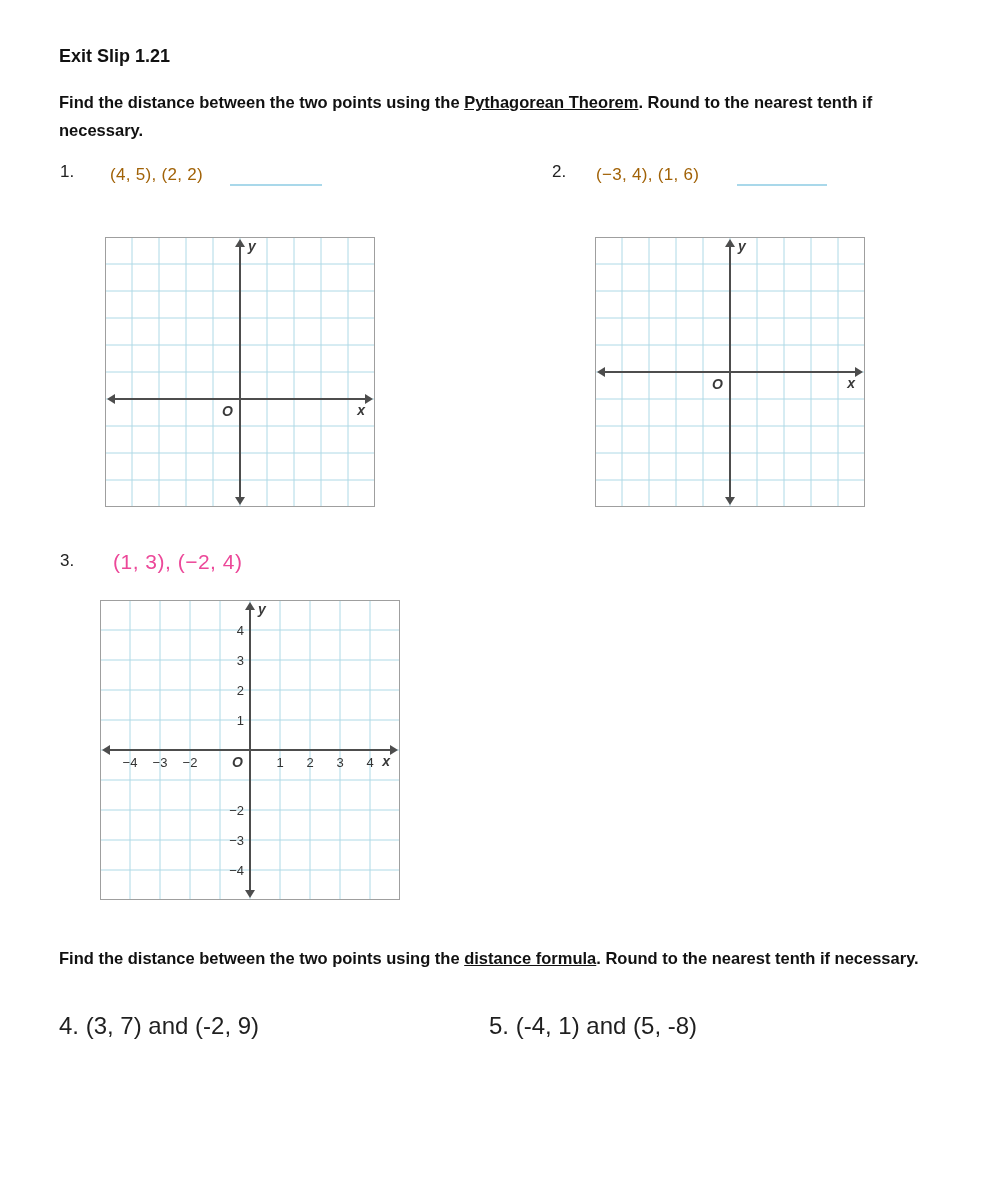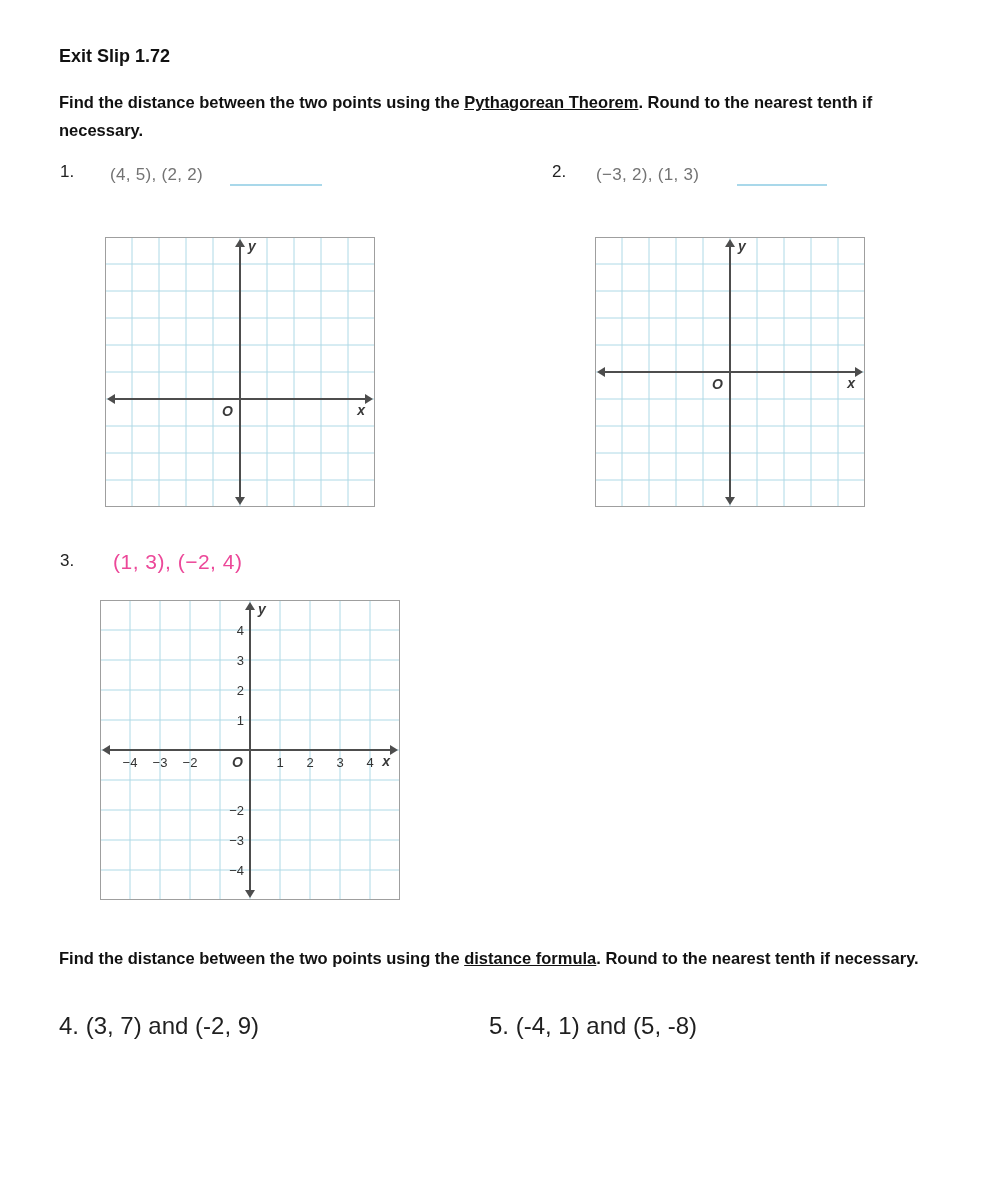--- a/index.html
+++ b/index.html
@@ -8,43 +8,43 @@
     width:1005px; height:1200px; position:relative;
     font-family:"Liberation Sans", sans-serif; color:#1a1a1a;
     overflow:hidden;
   }
   .page { position:absolute; left:0; top:0; width:1005px; height:1200px; background:#fff; }
   .abs { position:absolute; }
   .title { font-size:18px; font-weight:bold; color:#111; }
   .instr { font-size:16.5px; font-weight:bold; line-height:1.7; color:#111; }
   .instr .ul { text-decoration:underline; }
   .pnum { font-size:17px; color:#222; }
-  .pts  { font-size:17px; color:#737373; letter-spacing:0.3px; }
+  .pts  { font-size:17px; color:#a16207; letter-spacing:0.3px; }
   .pts-lg { font-size:21px; color:#ec4899; letter-spacing:0.5px; }
   .blank { height:14px; border-bottom:2px solid #a9d8ea; }
   .pbot { font-size:24px; color:#1f1f1f; }
   svg text { font-family:"Liberation Sans", sans-serif; }
   .axlab { font-style:italic; font-weight:bold; font-size:14px; fill:#3a3a3a; }
   .tick  { font-size:13px; fill:#333; }
 </style>
 </head>
 <body>
 
 <div class="page">
 
-  <h1 class="abs title" style="left:59px; top:46px;">Exit Slip 1.72</h1>
+  <h1 class="abs title" style="left:59px; top:46px;">Exit Slip 1.21</h1>
 
   <p class="abs instr" style="left:59px; top:88px; width:900px;"><span>Find the distance between the two points using the </span><span class="ul">Pythagorean Theorem</span><span>. Round to the nearest tenth if necessary.</span></p>
 
   <span class="abs pnum" style="left:60px; top:162px;">1.</span>
   <span class="abs pts" style="left:110px; top:165px;">(4, 5), (2, 2)</span>
   <span class="abs blank" style="left:230px; top:172px; width:92px;"></span>
 
   <span class="abs pnum" style="left:552px; top:162px;">2.</span>
-  <span class="abs pts" style="left:596px; top:165px;">(−3, 2), (1, 3)</span>
+  <span class="abs pts" style="left:596px; top:165px;">(−3, 4), (1, 6)</span>
   <span class="abs blank" style="left:737px; top:172px; width:90px;"></span>
 
   <div class="abs" style="left:105px; top:237px;"><svg width="270" height="270" viewBox="0 0 270 270">
         <rect x="0.5" y="0.5" width="269" height="269" fill="#ffffff" stroke="#9f9f9f"></rect>
         <line x1="27" y1="1" x2="27" y2="269" stroke="#aed9e6"></line>
         <line x1="54" y1="1" x2="54" y2="269" stroke="#aed9e6"></line>
         <line x1="81" y1="1" x2="81" y2="269" stroke="#aed9e6"></line>
         <line x1="108" y1="1" x2="108" y2="269" stroke="#aed9e6"></line>
         <line x1="135" y1="1" x2="135" y2="269" stroke="#aed9e6"></line>
         <line x1="162" y1="1" x2="162" y2="269" stroke="#aed9e6"></line>

